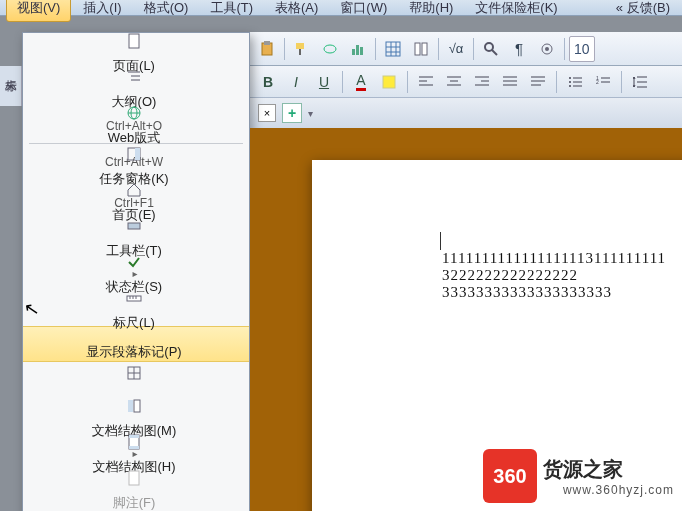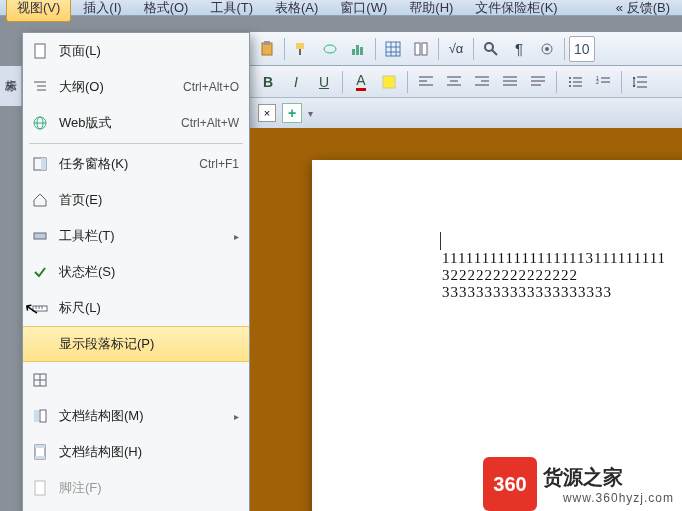--- a/index.html
+++ b/index.html
@@ -18,36 +18,36 @@
 .fmt-btn { width: 24px; height: 24px; display: flex; align-items: center; justify-content: center; font-size: 14px; color: #354; }
 .fmt-underline { text-decoration: underline; }
 
 .tabstrip { position: absolute; left: 250px; top: 98px; height: 30px; background: linear-gradient(#e8edf4, #d0dae8); display: flex; align-items: center; padding: 0 8px; width: 432px; gap: 6px; }
 .tab-close { width: 18px; height: 18px; display: flex; align-items: center; justify-content: center; border: 1px solid #999; font-size: 11px; background: #fff; }
 .tab-add { width: 20px; height: 20px; display: flex; align-items: center; justify-content: center; border: 1px solid #8ba; background: #fff; font-size: 14px; color: #2a7; font-weight: bold; }
 
 .left-panel { position: absolute; left: 0; top: 66px; width: 22px; height: 40px; background: #d6dfeb; writing-mode: vertical-rl; font-size: 12px; padding: 4px 2px; color: #445; border-right: 1px solid #aab; }
 
 .dropdown { position: absolute; left: 22px; top: 32px; width: 228px; background: #f6f7f8; border: 1px solid #8a98ac; box-shadow: 3px 4px 10px rgba(0,0,0,.35); }
-.dd-item { height: 36px; display: flex; align-items: center; padding: 0 10px 0 6px; font-size: 13px; color: #222; gap: 8px; }
+.dd-item { height: 36px; display: flex; align-items: center; padding: 0 10px 0 6px; font-size: 13px; color: #222; gap: 8px; flex-direction: column; }
 .dd-item.highlighted { background: linear-gradient(#fff0b8, #ffe38a); border-top: 1px solid #e8c860; border-bottom: 1px solid #e8c860; }
 .dd-item.disabled { color: #999; }
 .dd-icon { width: 22px; height: 22px; display: flex; align-items: center; justify-content: center; font-size: 14px; }
 .dd-label { flex: 1; }
 .dd-shortcut { font-size: 12px; color: #555; }
 .dd-sub { font-size: 10px; color: #666; margin-left: 2px; }
 .dd-sep { height: 1px; background: #c8ccd2; margin: 2px 6px; }
 .cursor-arrow { position: absolute; left: 24px; top: 298px; font-size: 18px; color: #000; z-index: 50; transform: rotate(-10deg); }
 
 .canvas-area { position: absolute; left: 250px; top: 128px; right: 0; bottom: 0; background: #a16207; }
 .page { position: absolute; left: 62px; top: 32px; width: 420px; height: 380px; background: #fff; box-shadow: 0 3px 12px rgba(0,0,0,.4); padding: 90px 20px 20px 130px; }
 .page-line { font-size: 15px; letter-spacing: 1px; font-family: "Times New Roman", serif; color: #111; white-space: nowrap; }
 .text-cursor { position: absolute; left: 128px; top: 72px; width: 1px; height: 18px; background: #333; }
 
-.watermark { position: absolute; right: 8px; bottom: 0; display: flex; align-items: center; gap: 6px; }
+.watermark { position: absolute; right: 8px; bottom: 8px; display: flex; align-items: center; gap: 6px; }
 .wm-badge { width: 54px; height: 54px; background: #e63328; color: #fff; display: flex; align-items: center; justify-content: center; font-weight: bold; font-size: 20px; border-radius: 6px; }
 .wm-text { display: flex; flex-direction: column; }
 .wm-title { font-size: 20px; font-weight: bold; color: #2a2a2a; }
 .wm-sub { font-size: 12px; color: #555; letter-spacing: 1px; margin-left: 20px; }
 
 svg { display: block; }
 </style>
 </head>
 <body>
 

